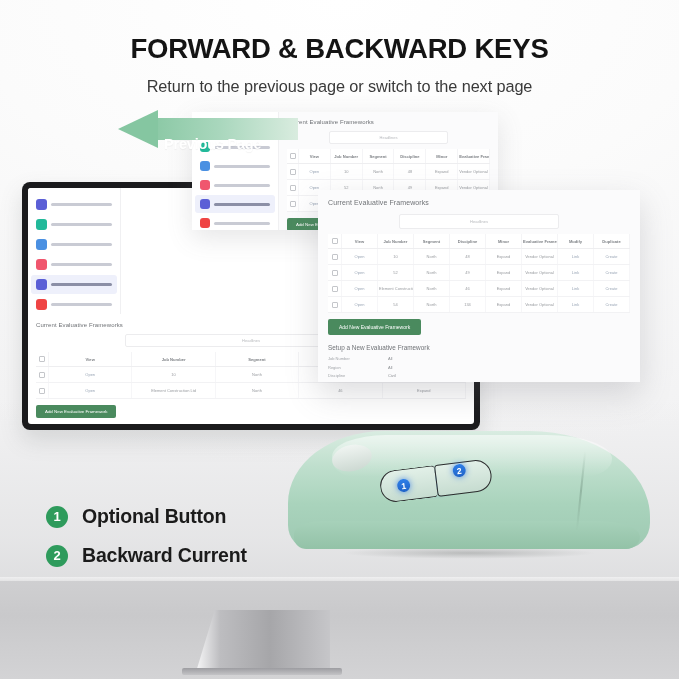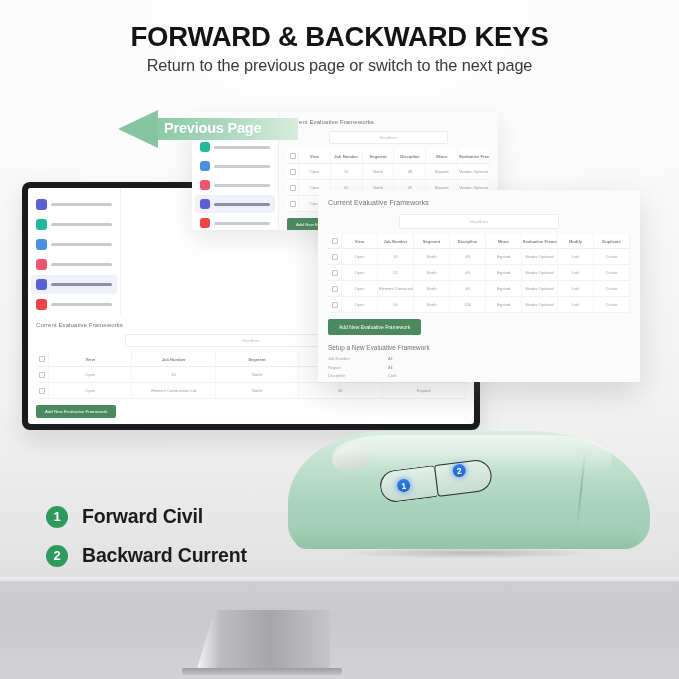--- a/index.html
+++ b/index.html
@@ -17,37 +17,37 @@
   .bg-desk{position:absolute;left:0;top:581px;width:679px;height:98px;
     background:linear-gradient(180deg,#cfcfd1 0%,#c9c9cb 35%,#d3d3d5 100%);}
   .desk-edge{position:absolute;left:0;top:577px;width:679px;height:6px;
     background:linear-gradient(180deg,#efeff0 0%,#dededf 100%);}
   .wall-shadow{position:absolute;left:0;top:400px;width:679px;height:182px;
     background:linear-gradient(180deg,rgba(0,0,0,0) 0%,rgba(120,122,126,.10) 75%,rgba(120,122,126,.16) 100%);}
 
   
   .header{position:absolute;left:0;top:22px;width:679px;text-align:center;}
   .title{font-size:27.5px;font-weight:700;letter-spacing:-0.2px;color:#141414;
-    line-height:1.12;margin:0;}
+    line-height:1.12;margin:12px;}
   .subtitle{font-size:16.3px;font-weight:400;color:#3a3a3a;margin:3px 0 0 0;
     letter-spacing:-0.1px;}
 
   
   .arrow{position:absolute;display:flex;align-items:center;}
   .arrow-label{font-size:14.5px;font-weight:700;color:#ffffff;
     letter-spacing:-0.2px;white-space:nowrap;
     text-shadow:0 1px 1px rgba(0,0,0,.05);}
 
   #arrow-prev{left:118px;top:110px;width:180px;height:38px;}
   #arrow-prev .shaft{position:absolute;left:38px;top:8px;width:142px;height:22px;
     background:linear-gradient(90deg,#8cc9a6 0%,#a9d7bd 45%,#d9ecdf 100%);}
   #arrow-prev .head{position:absolute;left:0;top:0;width:0;height:0;
     border-top:19px solid transparent;border-bottom:19px solid transparent;
     border-right:40px solid #85c6a1;}
-  #arrow-prev .arrow-label{position:absolute;left:46px;top:10px;}
+  #arrow-prev .arrow-label{position:absolute;left:46px;top:26px;}
 
   #arrow-next{left:524px;top:158px;width:154px;height:38px;}
   #arrow-next .shaft{position:absolute;left:0;top:8px;width:116px;height:22px;
     background:linear-gradient(90deg,#e4f1e9 0%,#b3dcc5 50%,#8cc9a6 100%);}
   #arrow-next .head{position:absolute;right:0;top:0;width:0;height:0;
     border-top:19px solid transparent;border-bottom:19px solid transparent;
     border-left:40px solid #85c6a1;}
   #arrow-next .arrow-label{position:absolute;left:14px;top:10px;}
 
   
@@ -436,21 +436,21 @@
       <span class="m-btn m-btn-a"></span>
       <span class="m-btn m-btn-b"></span>
       <span class="badge-blue" style="left:17px;top:10px">1</span>
       <span class="badge-blue" style="left:74px;top:2px">2</span>
     </div>
   </div>
 
   <div class="legend">
     <div class="leg-row">
       <span class="leg-badge">1</span>
-      <span class="leg-label">Forward Civil</span>
+      <span class="leg-label">Optional Button</span>
     </div>
     <div class="leg-row">
       <span class="leg-badge">2</span>
       <span class="leg-label">Backward Current</span>
     </div>
   </div>
 
 </div>
 
 </body></html>

